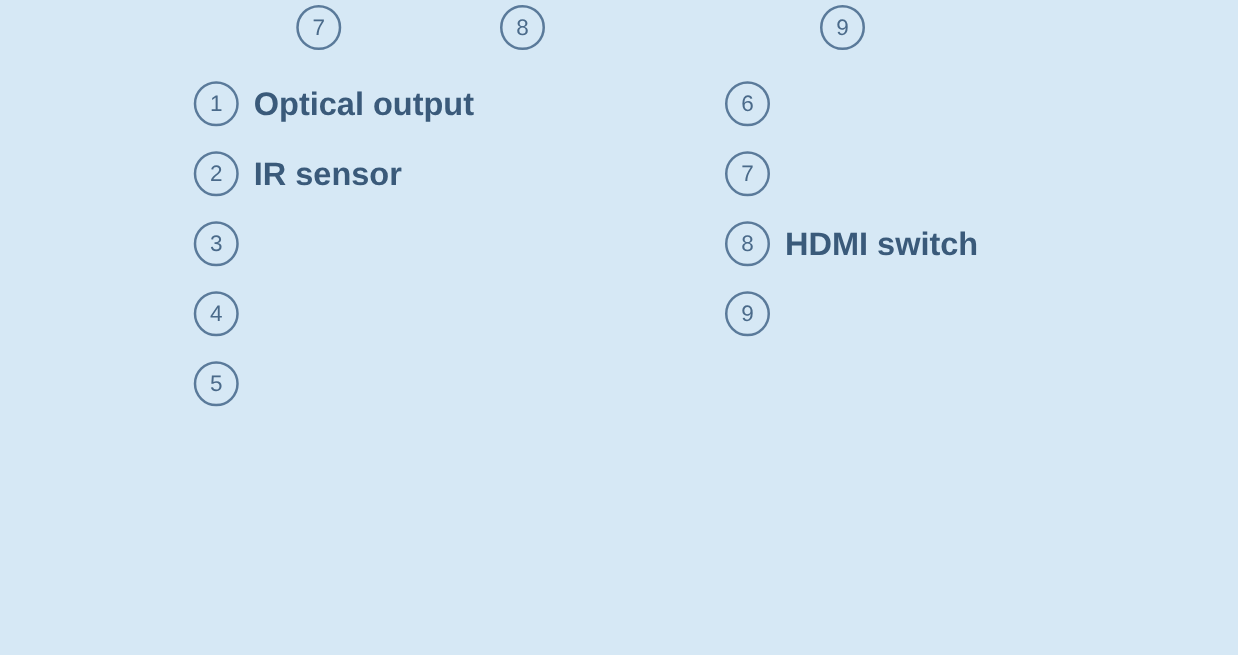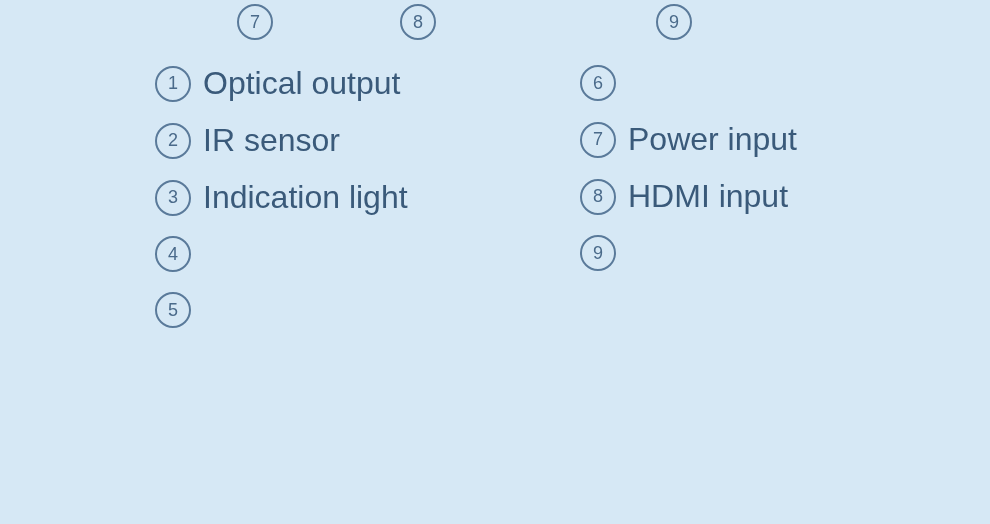--- a/index.html
+++ b/index.html
@@ -63,23 +63,23 @@
       align-items: center;
       gap: 12px;
       padding: 10px 0;
     }
 
     .list-item .num-circle {
       flex-shrink: 0;
     }
 
     .item-label {
-      font-size: 32px;
+      font-size: 26px;
       color: #3a5a7a;
-      font-weight: 400;
+      font-weight: 700;
     }
   </style>
 </head>
 <body>
 
 <div>
   <div class="top-num" style="left: 237px; top: 4px;">
     <span class="num-circle">7</span>
   </div>
   <div class="top-num" style="left: 400px; top: 4px;">
@@ -96,39 +96,37 @@
     <div class="list-item">
       <span class="num-circle">1</span>
       <span class="item-label">Optical output</span>
     </div>
     <div class="list-item">
       <span class="num-circle">2</span>
       <span class="item-label">IR sensor</span>
     </div>
     <div class="list-item">
       <span class="num-circle">3</span>
-      <span class="item-label">Indication light</span>
     </div>
     <div class="list-item">
       <span class="num-circle">4</span>
     </div>
     <div class="list-item">
       <span class="num-circle">5</span>
     </div>
   </div>
 
   <div class="right-column">
     <div class="list-item">
       <span class="num-circle">6</span>
     </div>
     <div class="list-item">
       <span class="num-circle">7</span>
-      <span class="item-label">Power input</span>
     </div>
     <div class="list-item">
       <span class="num-circle">8</span>
-      <span class="item-label">HDMI input</span>
+      <span class="item-label">HDMI switch</span>
     </div>
     <div class="list-item">
       <span class="num-circle">9</span>
     </div>
   </div>
 </div>
 
 </body></html>

